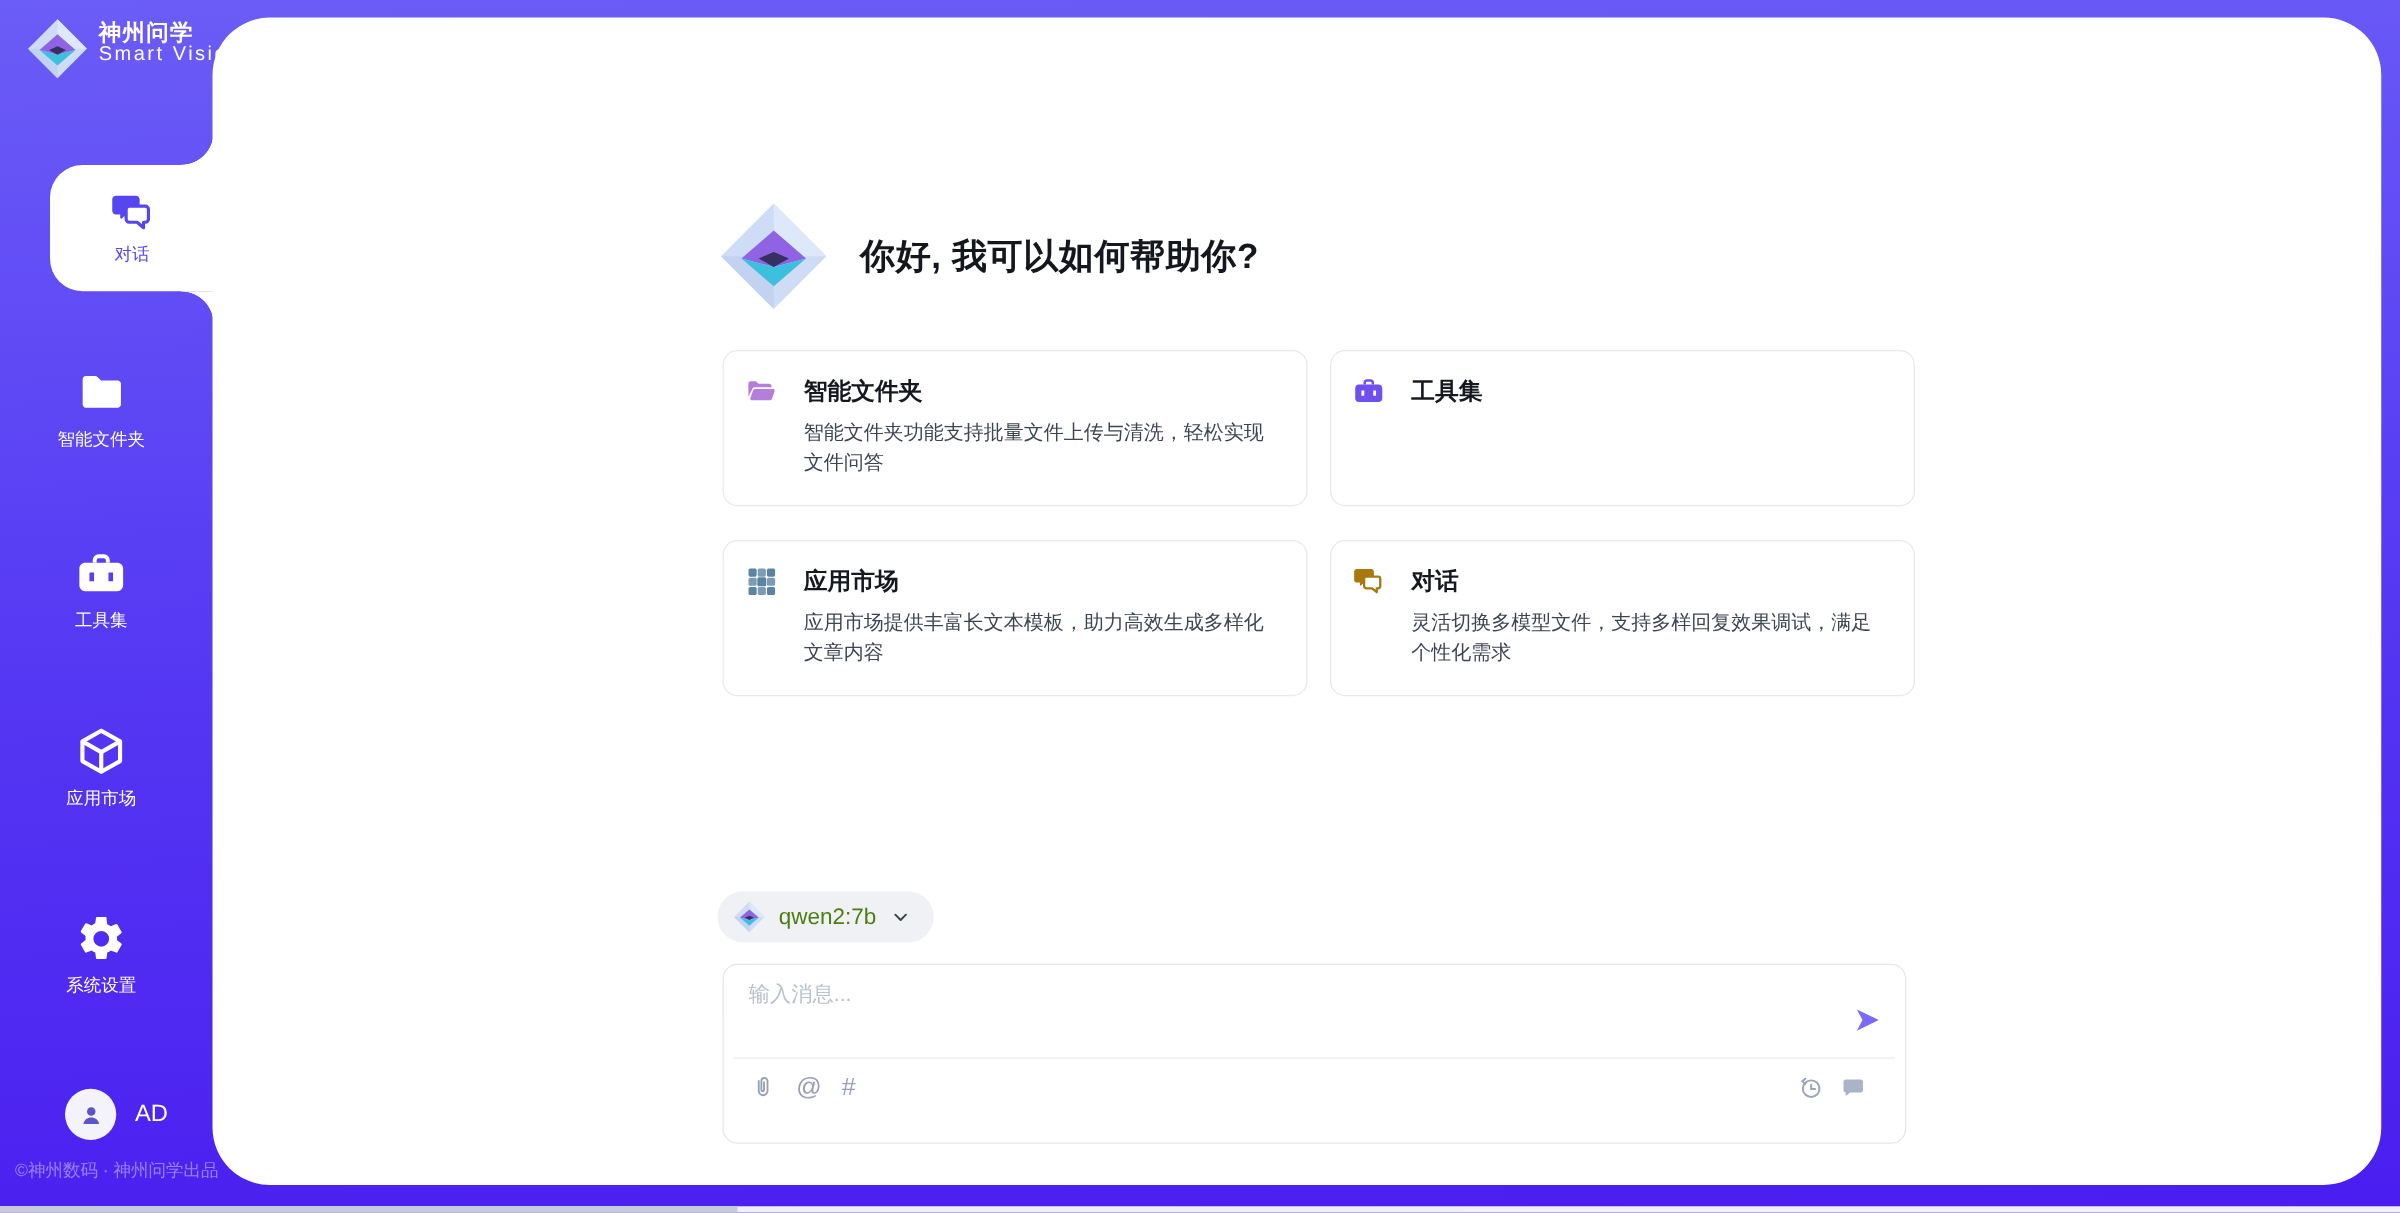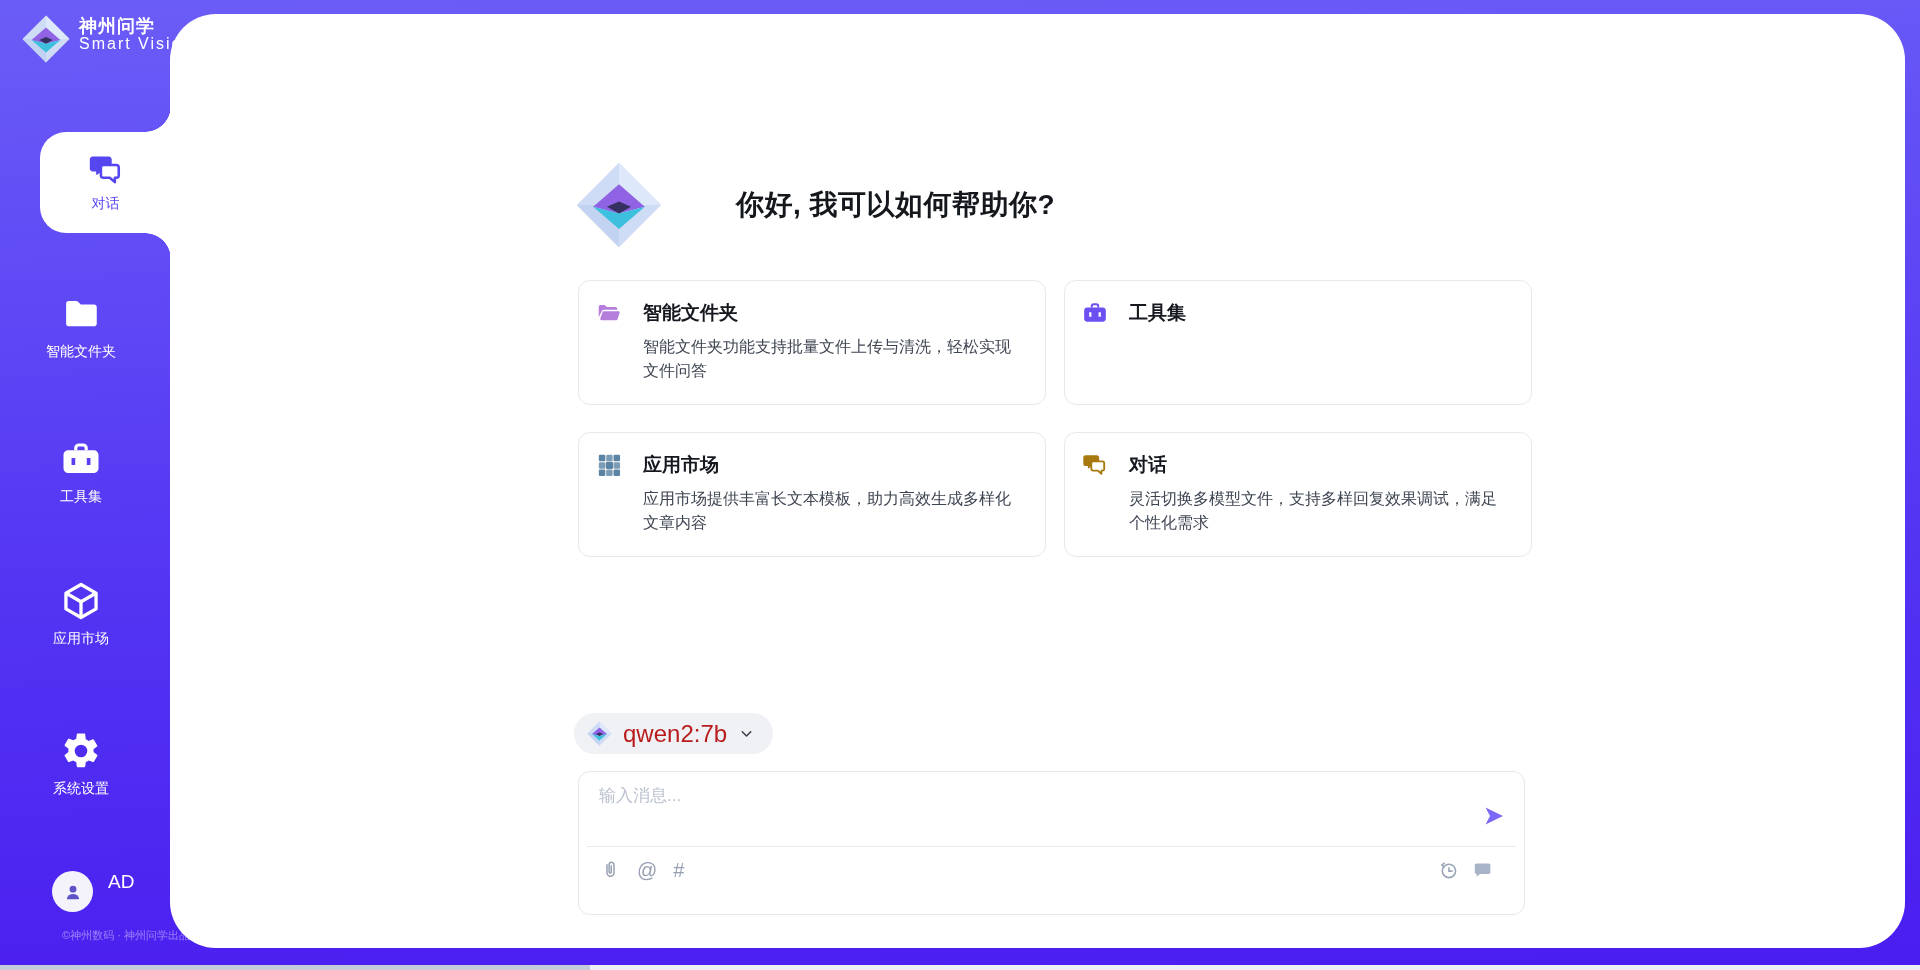--- a/index.html
+++ b/index.html
@@ -30,54 +30,54 @@
     background:#fff; border-radius:26px 0 0 26px; z-index:5;
     display:flex; flex-direction:column; align-items:center; justify-content:center; gap:7px;
     color:#5546ef; font-size:14px; cursor:pointer; }
   .active-tab svg { width:36px; height:36px; }
   .tab-curve { position:absolute; right:0; width:26px; height:26px; }
   .tab-curve-top { top:-26px;
     background:radial-gradient(circle at 0 0, rgba(0,0,0,0) 25.5px, #fff 26px); }
   .tab-curve-bottom { bottom:-26px;
     background:radial-gradient(circle at 0 100%, rgba(0,0,0,0) 25.5px, #fff 26px); }
 
-  .user-row { position:absolute; left:52px; top:871px; display:flex; gap:15px; z-index:6; cursor:pointer; }
+  .user-row { position:absolute; left:52px; top:871px; display:flex; align-items:center; gap:15px; z-index:6; cursor:pointer; }
   .avatar { width:41px; height:41px; border-radius:50%; background:#f4f3fb;
     display:flex; align-items:center; justify-content:center; }
   .avatar svg { width:24px; height:24px; }
   .user-name { color:#fff; font-size:19px; }
 
-  .copyright { position:absolute; left:0; top:928px; width:190px; text-align:right;
-    color:rgba(255,255,255,0.42); font-size:11px; z-index:6; }
+  .copyright { position:absolute; left:12px; top:928px; width:190px; text-align:left;
+    color:rgba(255,255,255,0.42); font-size:14px; z-index:6; }
 
   
   .greeting-row { position:absolute; left:576px; top:162px; display:flex; align-items:center; gap:26px; }
   .greeting-diamond { width:86px; height:86px; }
-  .greeting-text { font-size:28px; font-weight:700; color:#14171c; letter-spacing:0.5px;margin-left:48px; }
+  .greeting-text { font-size:28px; font-weight:700; color:#14171c; letter-spacing:0.5px; }
 
   
   .cards-grid { position:absolute; left:578px; top:280px; width:954px;
     display:grid; grid-template-columns:468px 468px; grid-auto-rows:125px; gap:27px 18px; }
   .card { background:#fff; border:1px solid #e7e9ee; border-radius:12px;
     padding:19px 24px 0 17px; cursor:pointer; }
   .card-head { display:flex; align-items:center; gap:21px; }
   .card-head svg { width:26px; height:26px; flex:0 0 26px; }
   .card-title { font-size:19px; font-weight:700; color:#15181e; }
   .card-desc { margin-left:47px; margin-top:9px; font-size:16px; line-height:23.5px; color:#3e4552; }
   .icon-folder-open { color:#b57edb; }
   .icon-toolbox-card { color:#6e4ff2; }
   .icon-grid { color:#5b83a3; }
   .icon-chat-gold { color:#a8790f; }
 
   
   .model-pill { position:absolute; left:574px; top:713px; height:41px;
     display:inline-flex; align-items:center; gap:11px; padding:0 18px 0 13px;
     background:#eff1f5; border-radius:21px; cursor:pointer; }
   .model-pill .logo-diamond-sm { width:25px; height:25px; }
-  .model-name { font-size:24px; color:#b91c1c; }
+  .model-name { font-size:18px; color:#4d7c0f; }
   .model-pill svg.chev { width:17px; height:17px; color:#3c414b; }
 
   
   .composer { position:absolute; left:578px; top:771px; width:947px; height:144px;
     background:#fff; border:1px solid #e4e7ec; border-radius:12px; }
   .composer textarea { position:absolute; left:20px; top:12px; width:860px; height:58px;
     border:none; outline:none; resize:none; font-family:inherit;
     font-size:17px; color:#30353e; background:transparent; }
   .composer textarea::placeholder { color:#bac1cd; }
   .send-btn { position:absolute; right:18px; top:32px; width:24px; height:24px; cursor:pointer; }

